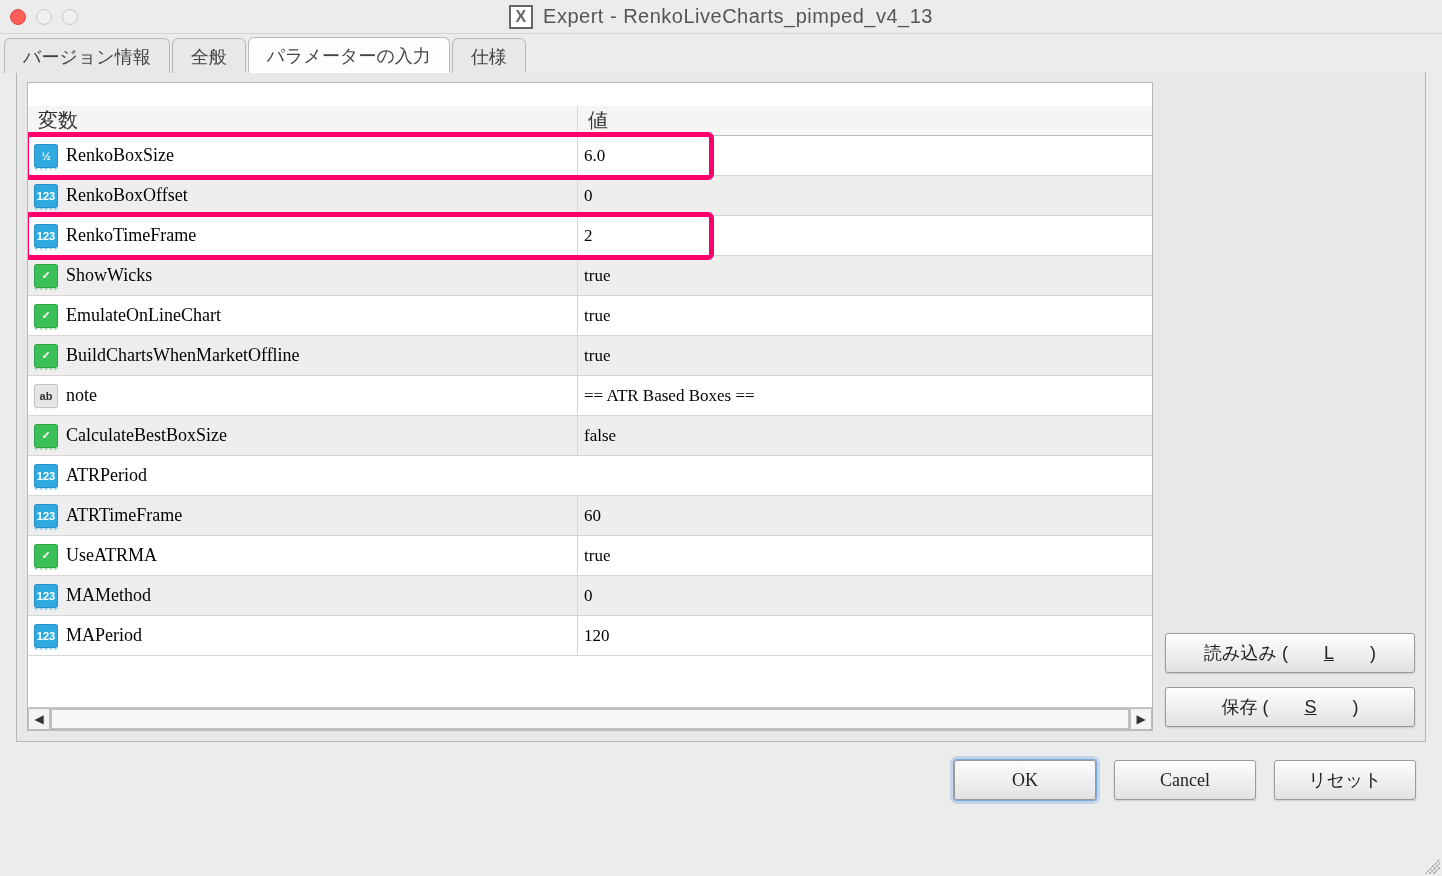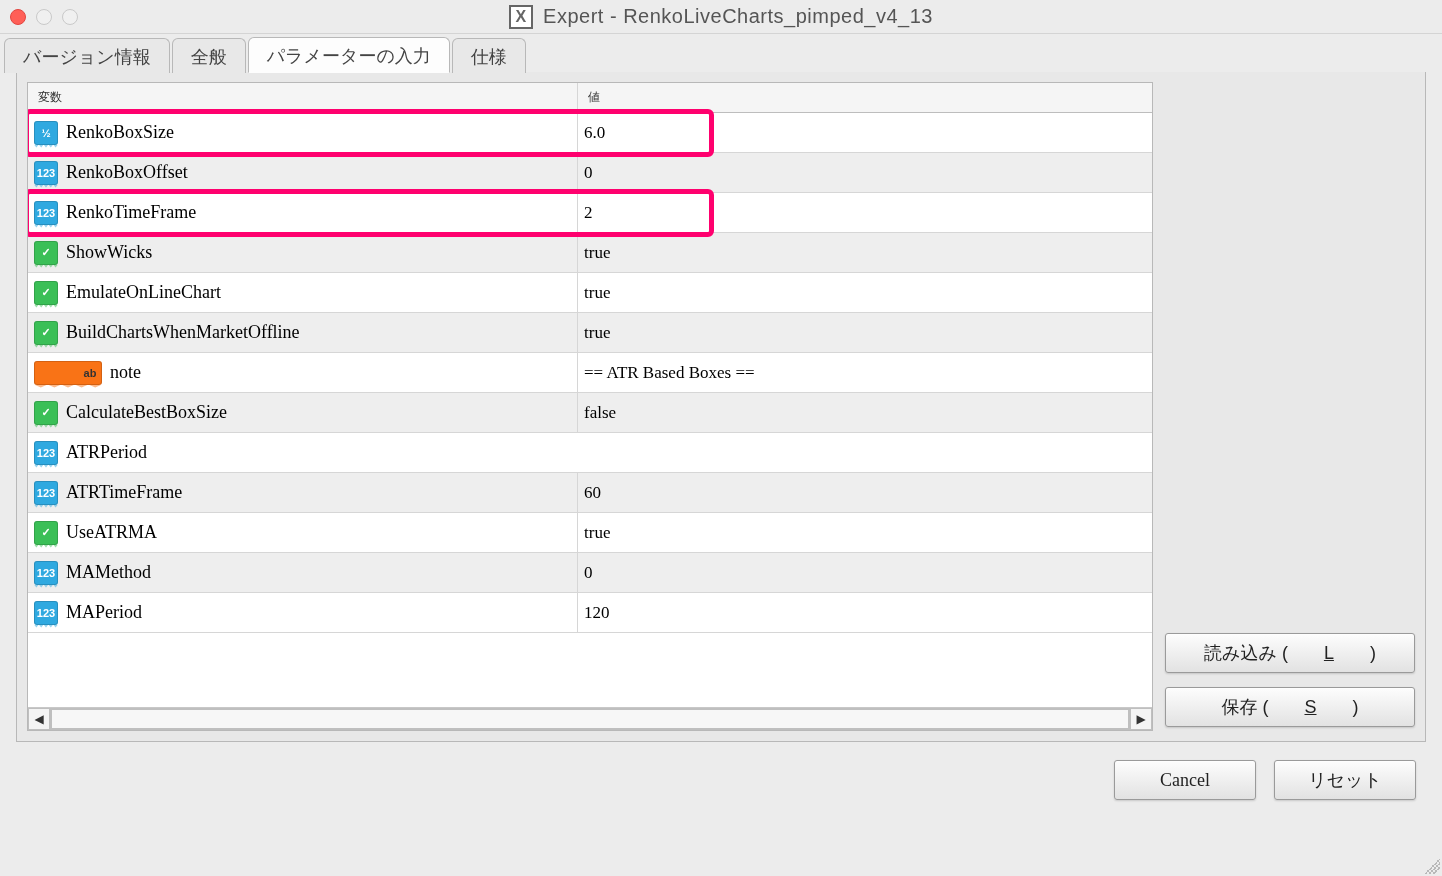--- a/index.html
+++ b/index.html
@@ -123,22 +123,23 @@
   .col-var  { width: 550px; }
   .col-val  { flex: 1; }
 
   
   .thead {
     display: flex;
     height: 30px;
     background: #f5f5f5;
     border-bottom: 1px solid #bdbdbd;
     box-sizing: border-box;
-    font-size: 12px;
+    font-size: 20px;
     color: #333;
+    margin-top: 23px;
   }
   .th {
     display: flex;
     align-items: center;
     padding-left: 10px;
     border-right: 1px solid #d6d6d6;
     box-sizing: border-box;
   }
   .th:last-child { border-right: none; }
 
@@ -196,21 +197,21 @@
     position:absolute;
     left:0; right:0; bottom:-3px;
     height:3px;
     background: inherit;
     opacity:0.5;
     clip-path: polygon(0 0, 10% 100%, 20% 0, 30% 100%, 40% 0, 50% 100%, 60% 0, 70% 100%, 80% 0, 90% 100%, 100% 0);
   }
   .ti-double { background: #2fa9e0; }
   .ti-int    { background: #2fa9e0; }
   .ti-bool   { background: #3bbf57; }
-  .ti-string { background: #f97316; color:#333;padding-left:44px; }
+  .ti-string { background: #e5e5e5; color:#333; }
 
   
   .hl {
     position: absolute;
     border: 5px solid #ff006e;
     border-radius: 6px;
     pointer-events: none;
     box-sizing: border-box;
     z-index: 5;
   }
@@ -475,20 +476,23 @@
     <div class="btn">
       <span>保存 (</span>
         <span class="underline">S</span>
         <span>)</span>
     </div>
   </div>
 
 </div>
 
 <div class="bottom-bar">
+  <div class="btn primary">
+      <span>OK</span>
+    </div>
   <div class="btn">
       <span>Cancel</span>
     </div>
   <div class="btn">
       <span>リセット</span>
     </div>
 </div>
 
 <div class="resize-grip"></div>
 

